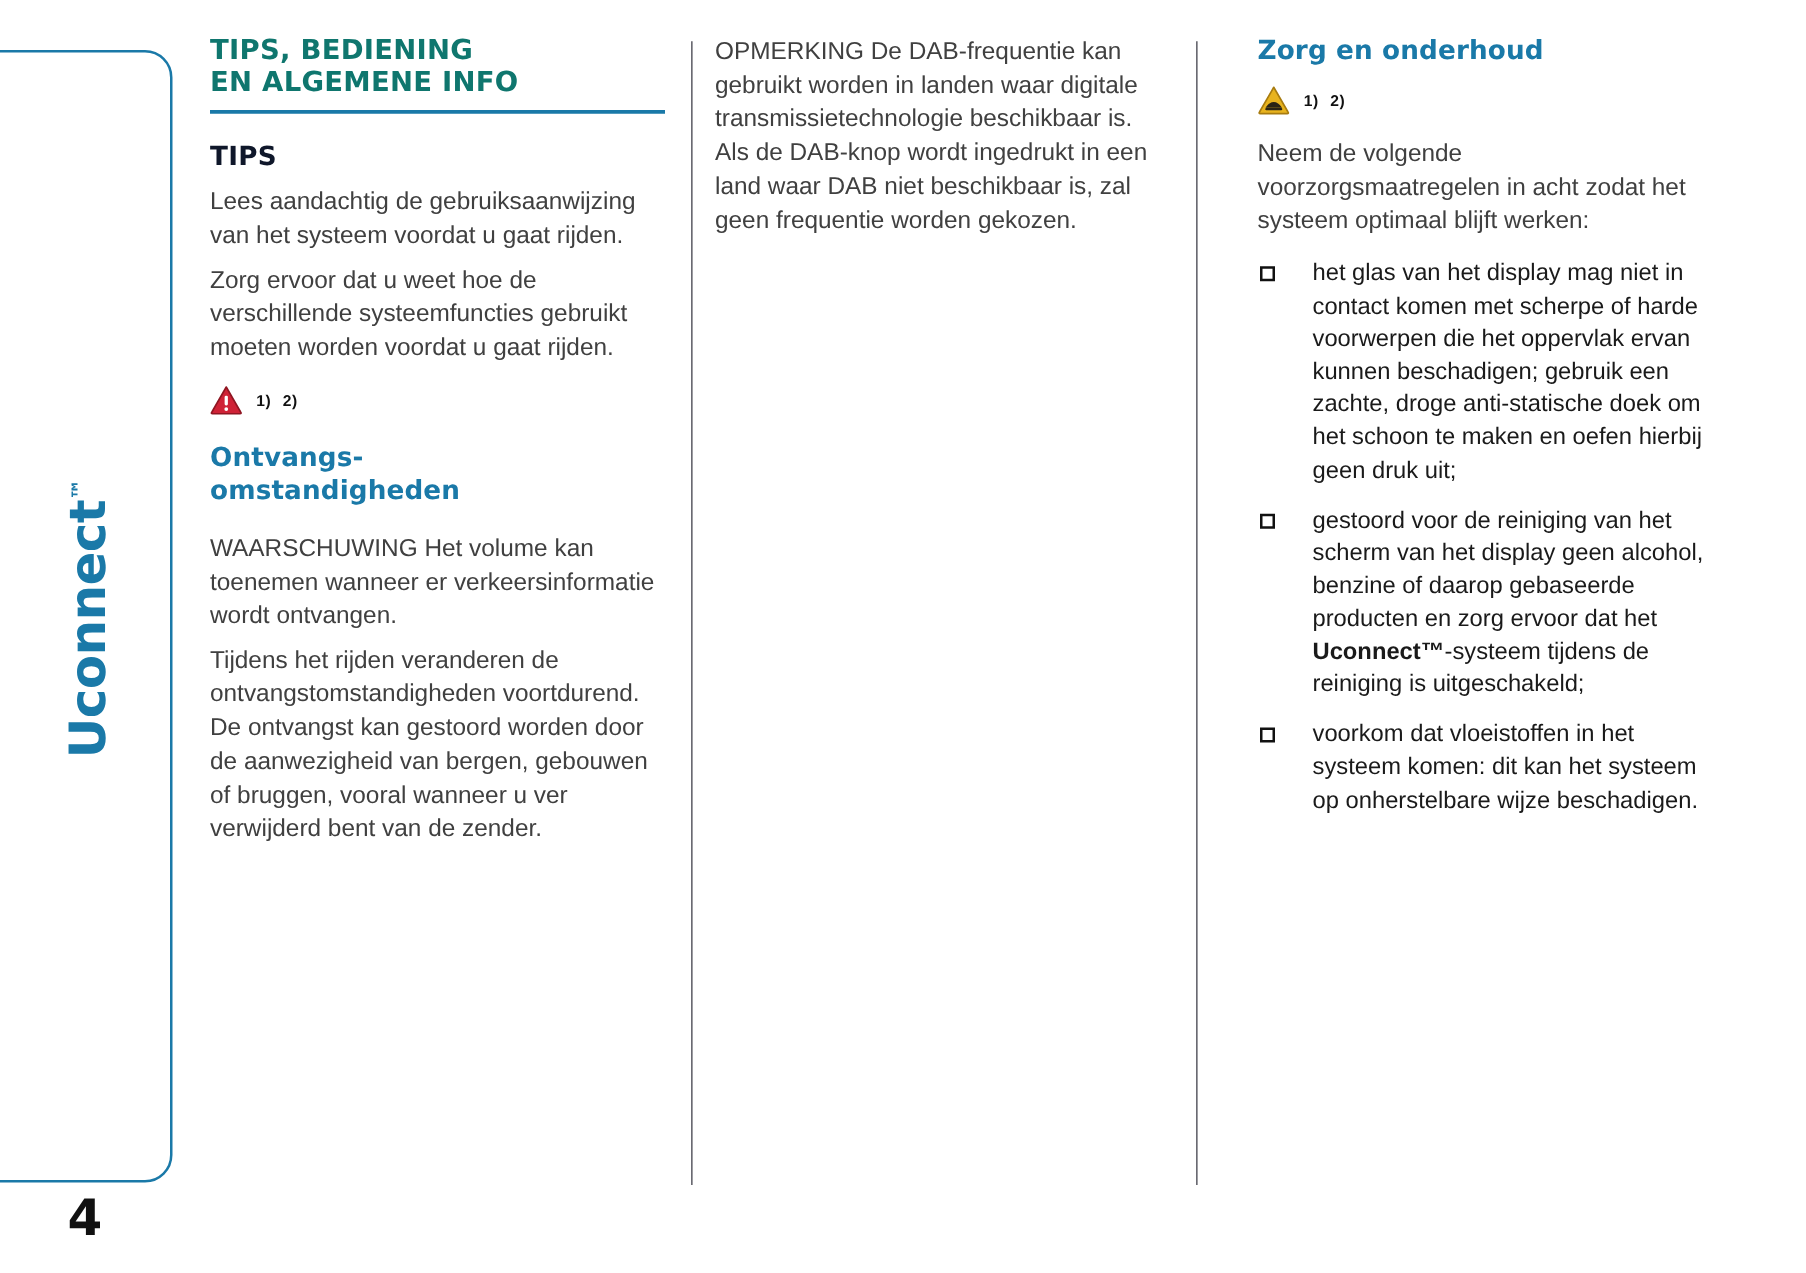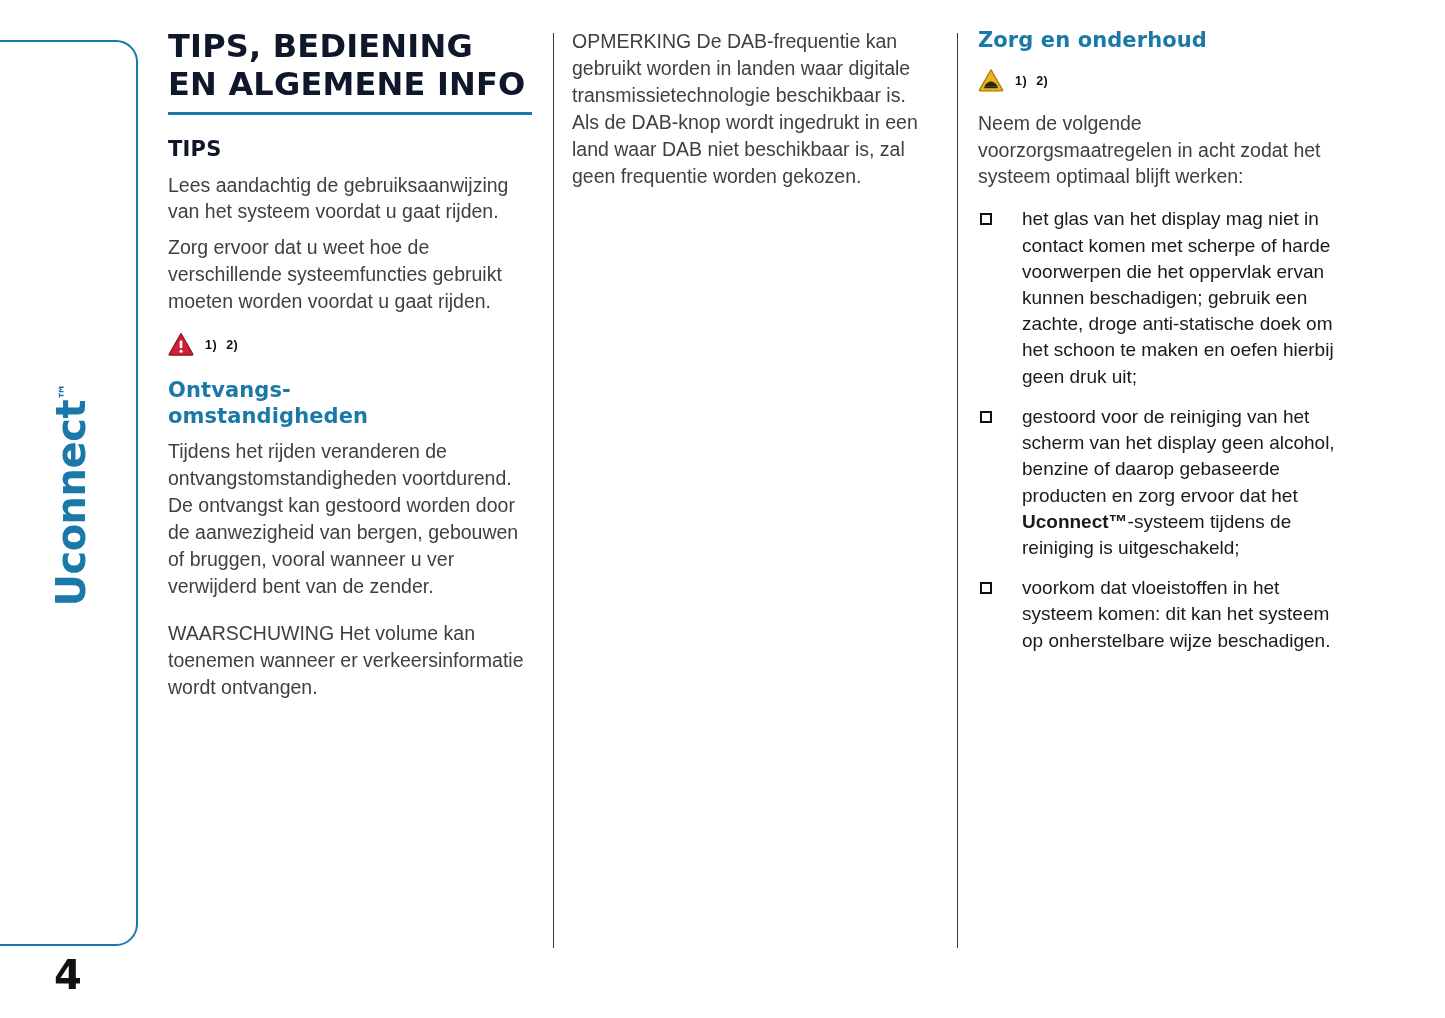--- a/index.html
+++ b/index.html
@@ -70,40 +70,40 @@
   }
 
   
   .column {
     position: absolute;
     top: 28px;
     box-sizing: border-box;
   }
   #column-1 { left: 168px; width: 364px; }
   #column-2 { left: 572px; width: 356px; }
-  #column-3 { left: 978px; width: 358px; }
+  #column-3 { left: 1006px; width: 358px; }
 
   .col-divider {
     position: absolute;
     top: 33px;
     width: 1px;
     height: 915px;
     background: #3a3a44;
   }
   #divider-1 { left: 553px; }
   #divider-2 { left: 957px; }
 
   
   .doc-title {
     font-family: "DejaVu Sans", sans-serif;
     font-weight: bold;
-    font-size: 32px;
+    font-size: 22px;
     line-height: 1.18;
     letter-spacing: 0.2px;
-    color: #0f172a;
+    color: #0f766e;
     margin: 0 0 0 0;
     text-transform: uppercase;
     white-space: pre-line;
   }
   .title-rule {
     border: none;
     border-top: 3px solid #1a79a8;
     margin: 8px 0 0 0;
     width: 100%;
   }
@@ -228,22 +228,22 @@
     </span>
     <span class="note-refs">
       <span>1)</span>
       <span>2)</span>
     </span>
   </div>
 
   <h3 class="heading-section" style="margin-top:22px">Ontvangs-
 omstandigheden</h3>
 
+  <p class="body" style="margin-top:20px">WAARSCHUWING Het volume kan toenemen wanneer er verkeersinformatie wordt ontvangen.</p>
   <p class="body first">Tijdens het rijden veranderen de ontvangstomstandigheden voortdurend. De ontvangst kan gestoord worden door de aanwezigheid van bergen, gebouwen of bruggen, vooral wanneer u ver verwijderd bent van de zender.</p>
-  <p class="body" style="margin-top:20px">WAARSCHUWING Het volume kan toenemen wanneer er verkeersinformatie wordt ontvangen.</p>
 </div>
 
 <div class="column" id="column-2">
   <p class="body" style="margin-top:0">OPMERKING De DAB-frequentie kan gebruikt worden in landen waar digitale transmissietechnologie beschikbaar is. Als de DAB-knop wordt ingedrukt in een land waar DAB niet beschikbaar is, zal geen frequentie worden gekozen.</p>
 </div>
 
 <div class="column" id="column-3">
 
   <h2 class="heading-section">Zorg en onderhoud</h2>
 

